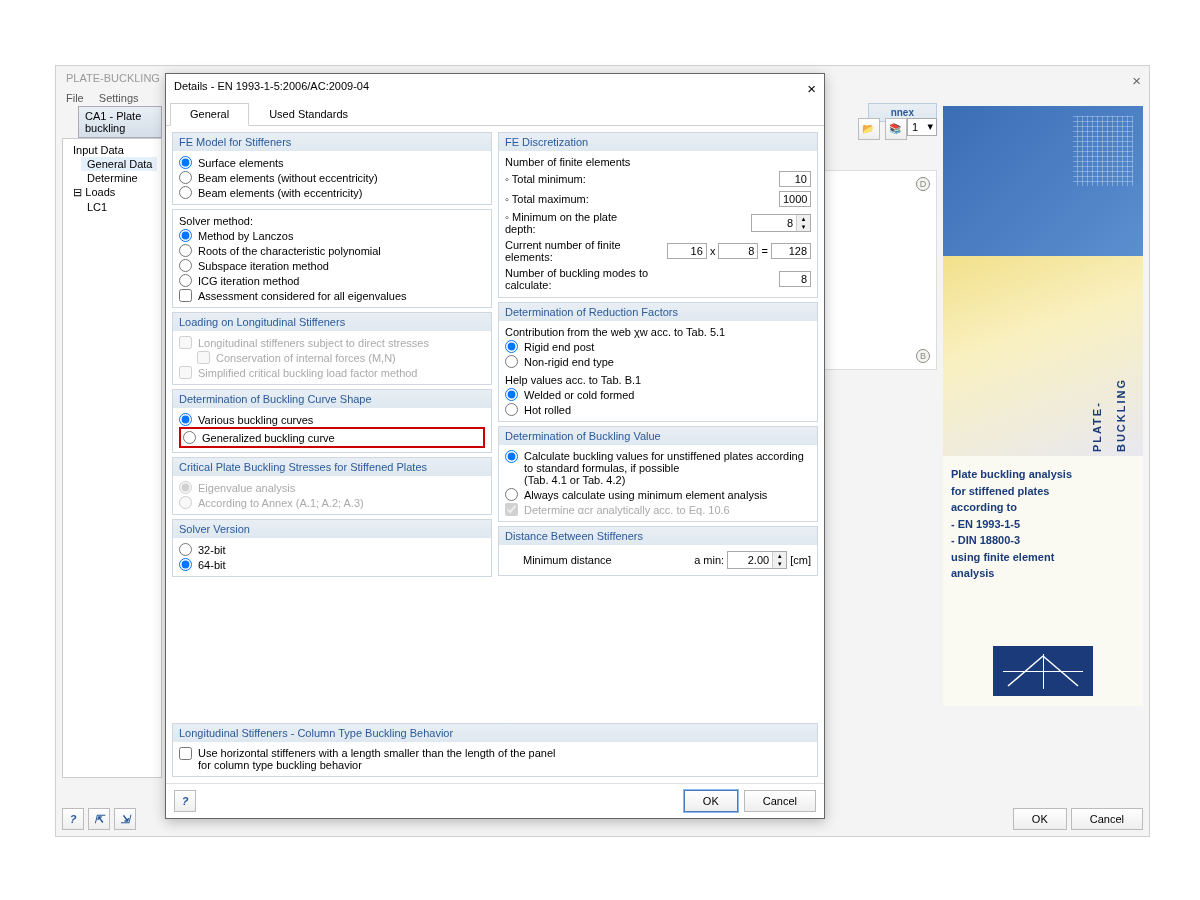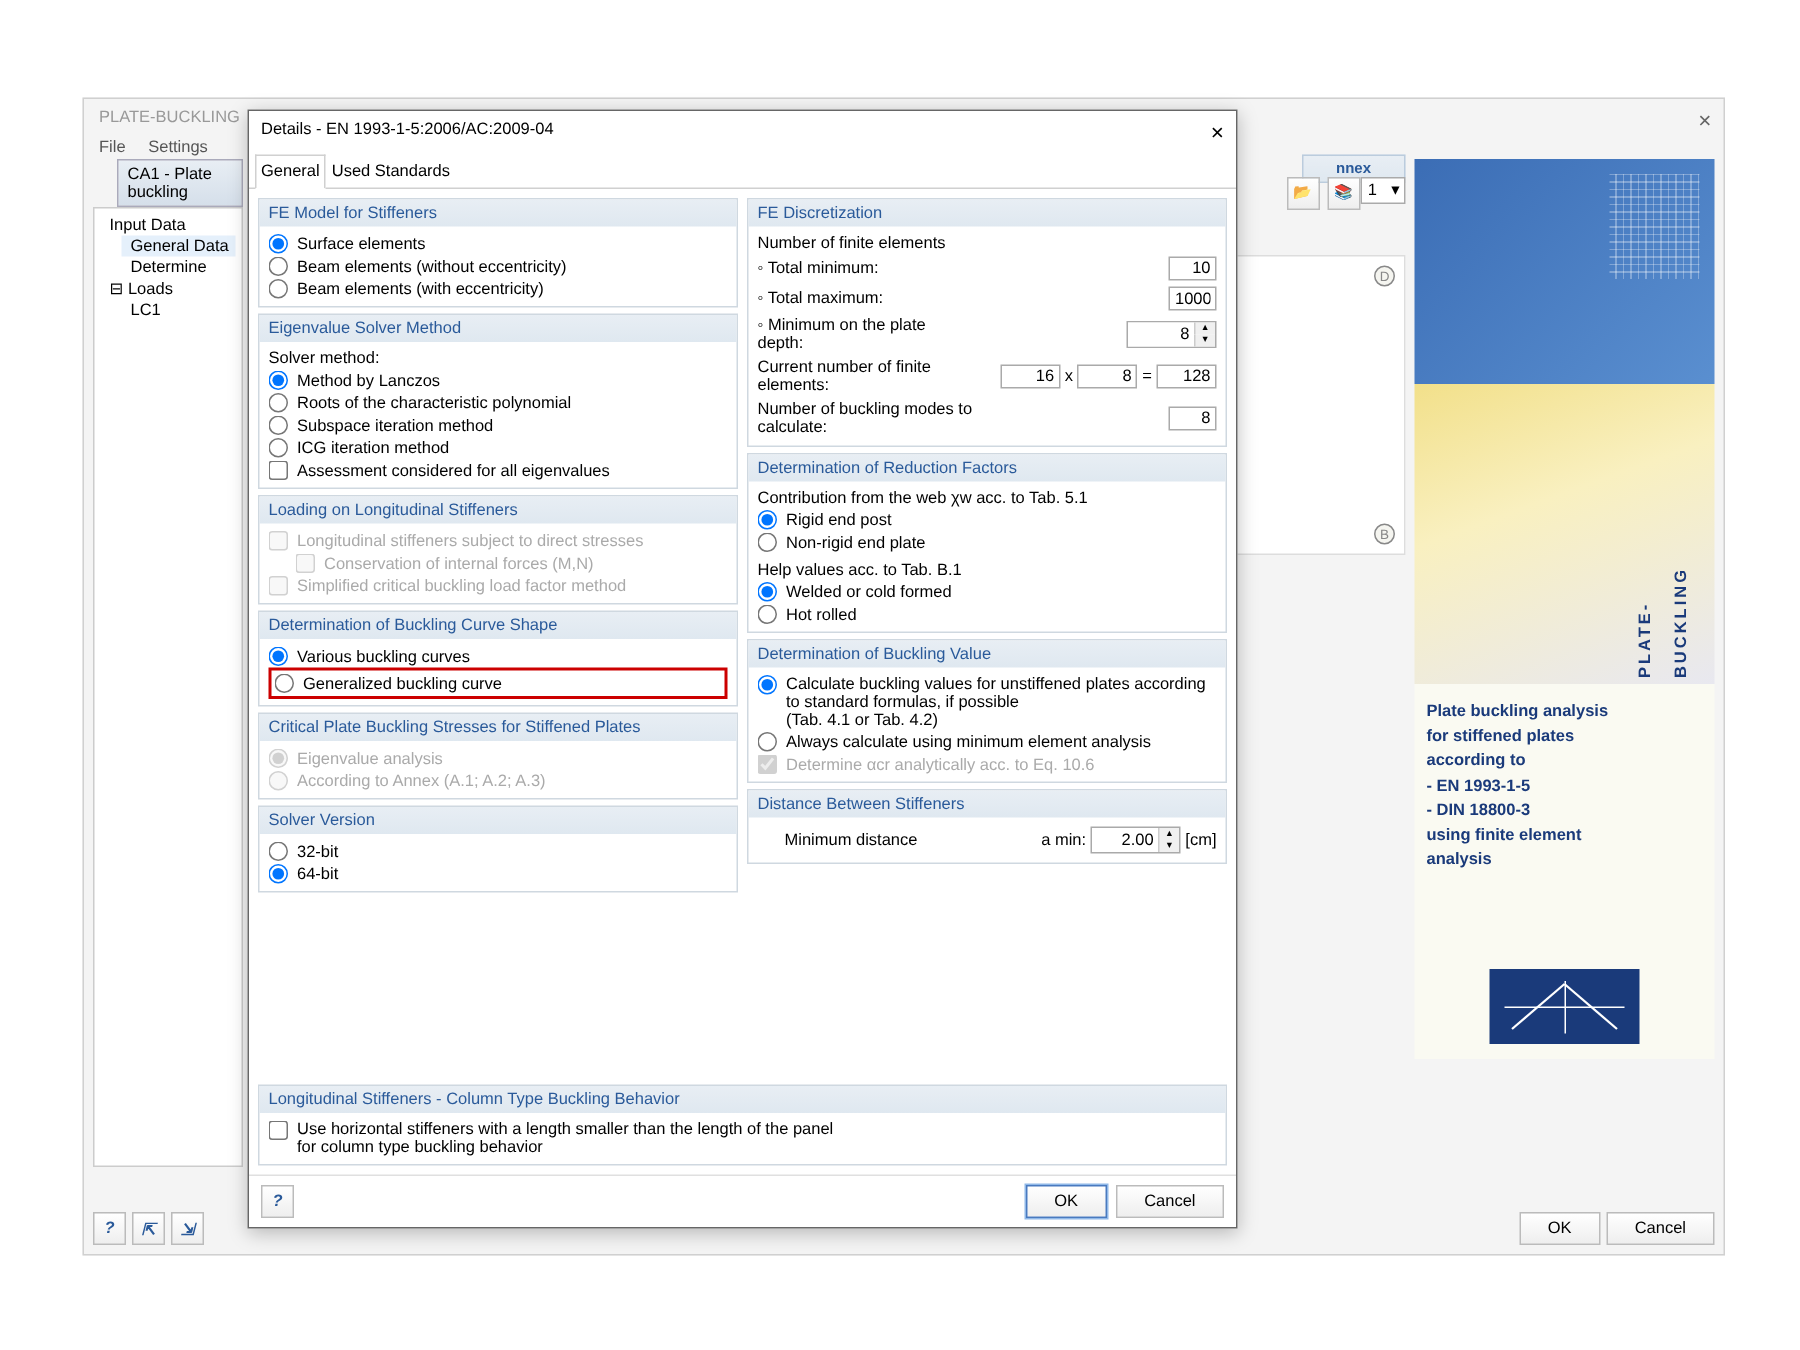--- a/index.html
+++ b/index.html
@@ -36,21 +36,21 @@
 .btn-row { padding: 6px; display: flex; gap: 4px; align-items: center; }
 .btn { border: 1px solid #bbb; background: linear-gradient(#fff,#eee); padding: 4px 18px; font-size: 11px; }
 .btn.primary { border-color: #4a7abf; box-shadow: 0 0 0 1px #8fb8e8; }
 .spacer { flex: 1; }
 .small-btn { border: 1px solid #bbb; background: linear-gradient(#fff,#eee); width: 22px; height: 22px; display: inline-flex; align-items: center; justify-content: center; font-size: 11px; color: #2a5a9a; font-style: italic; font-weight: bold; }
 
 .modal { position: absolute; left: 165px; top: 73px; width: 660px; height: 746px; background: #fff; border: 1px solid #666; box-shadow: 0 3px 12px rgba(0,0,0,.25); z-index: 10; display: flex; flex-direction: column; justify-content: space-between; }
 .modal-title { padding: 6px 8px; font-size: 11px; display: flex; }
 .modal-title .x { margin-left: auto; font-size: 15px; }
 .tabs { display: flex; border-bottom: 1px solid #d0d0d0; padding: 0 4px; }
-.tab { padding: 4px 3px; border: 1px solid transparent; font-size: 11px; }
+.tab { padding: 4px 19px; border: 1px solid transparent; font-size: 11px; }
 .tab.active { background: #fff; border: 1px solid #d0d0d0; border-bottom: 1px solid #fff; margin-bottom: -1px; }
 .modal-body { flex: 1; display: flex; padding: 6px; gap: 6px; overflow: hidden; }
 .col { flex: 1; display: flex; flex-direction: column; gap: 4px; }
 .group { border: 1px solid #cfd8e0; }
 .group-title { background: linear-gradient(#e8eef4,#dfe8f0); color: #2a5a9a; padding: 3px 6px; font-size: 11px; }
 .group-body { padding: 4px 6px; }
 .row { display: flex; align-items: center; padding: 1px 0; font-size: 11px; }
 .row label { margin-left: 3px; }
 .row.disabled { color: #aaa; }
 .row.indent { margin-left: 18px; }
@@ -164,21 +164,20 @@
               <input type="radio" style="">
               <label>Beam elements (without eccentricity)</label>
             </div>
           <div class="row">
               <input type="radio" style="">
               <label>Beam elements (with eccentricity)</label>
             </div>
         </div>
       </div>
       <div class="group">
-        <div class="group-title">Eigenvalue Solver Method</div>
         <div class="group-body">
           <div class="row label-sm">Solver method:</div>
           <div class="row">
               <input type="radio" checked="" style="">
               <label>Method by Lanczos</label>
             </div>
           <div class="row">
               <input type="radio" style="">
               <label>Roots of the characteristic polynomial</label>
             </div>
@@ -295,21 +294,21 @@
       <div class="group">
         <div class="group-title">Determination of Reduction Factors</div>
         <div class="group-body">
           <div class="row label-sm">Contribution from the web χw acc. to Tab. 5.1</div>
           <div class="row">
               <input type="radio" checked="" style="">
               <label>Rigid end post</label>
             </div>
           <div class="row">
               <input type="radio" style="">
-              <label>Non-rigid end plate</label>
+              <label>Non-rigid end type</label>
             </div>
           <div class="row label-sm" style="margin-top:4px">Help values acc. to Tab. B.1</div>
           <div class="row">
               <input type="radio" checked="" style="">
               <label>Welded or cold formed</label>
             </div>
           <div class="row">
               <input type="radio" style="">
               <label>Hot rolled</label>
             </div>

